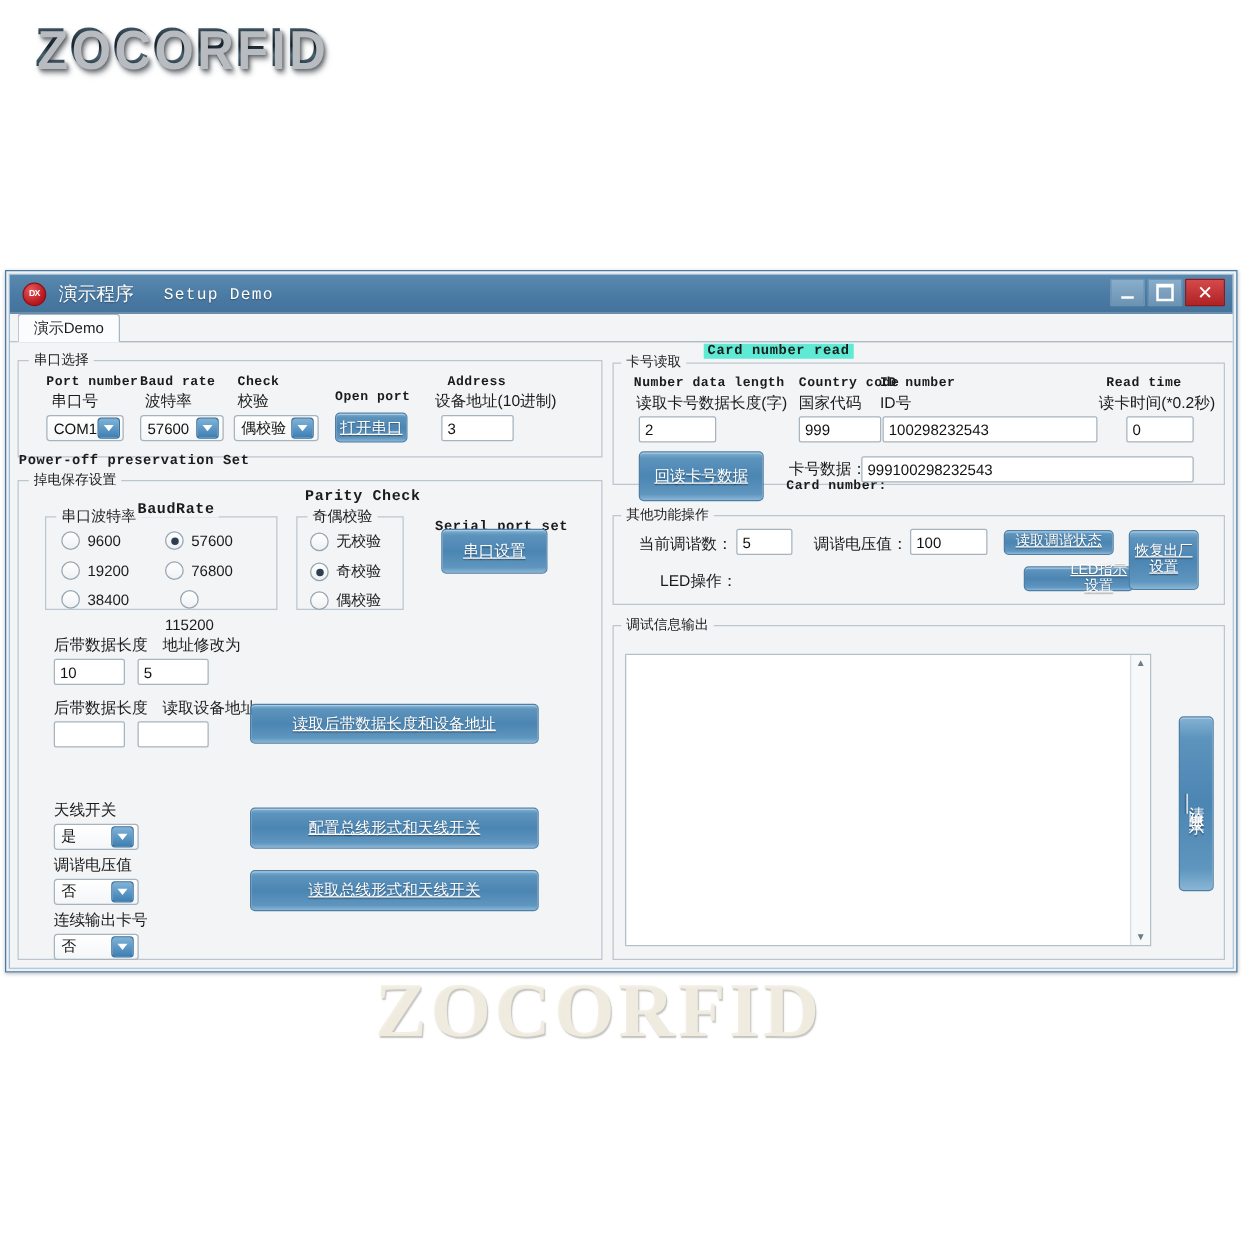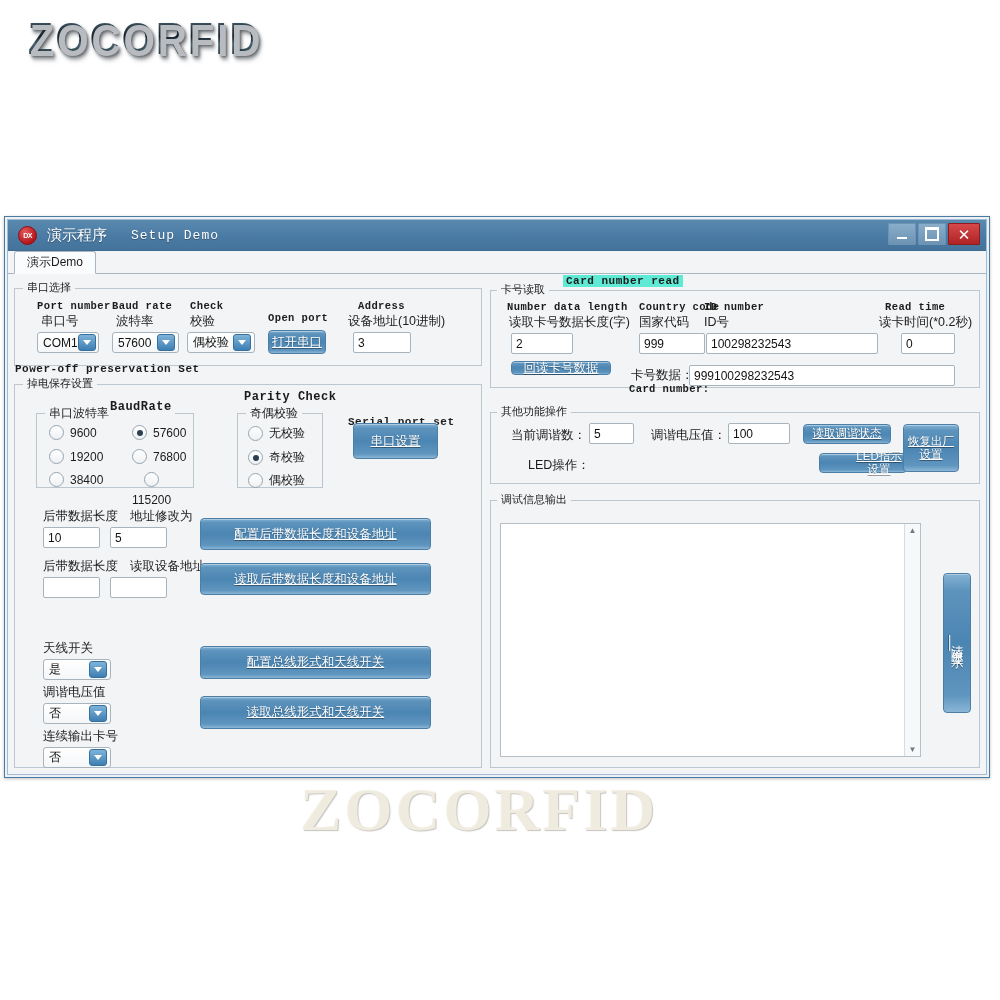--- a/index.html
+++ b/index.html
@@ -253,21 +253,21 @@
 
         <div style="position:absolute;left:343px;top:11px;" class="lab-en">Address</div>
         <div style="position:absolute;left:333px;top:24px;" class="lab-cn">设备地址(10进制)</div>
         <div class="tbox" style="position:absolute;left:338px;top:43px;width:58px;">3</div>
       </div>
 
       <div class="gbox" style="flex:1;margin-top:16px;position:relative;">
         <div class="glabel-en" style="top:-22px;left:0px;">Power-off preservation Set</div>
         <div class="glabel">掉电保存设置</div>
 
-        <div class="gbox" style="position:absolute;left:21px;top:28px;width:158px;height:75px;background:transparent;">
+        <div class="gbox" style="position:absolute;left:21px;top:28px;width:186px;height:75px;background:transparent;">
           <div class="glabel" style="font-size:12px;">串口波特率</div>
           <div class="glabel-en" style="top:-14px;left:70px;font-size:12px;background:#f2f4f6;padding:0 3px;">BaudRate</div>
 
           <div class="radio-row" style="position:absolute;left:12px;top:11px;">
             <span class="radio"></span>
             <span class="radio-lbl">9600</span>
           </div>
           <div class="radio-row" style="position:absolute;left:95px;top:11px;">
             <span class="radio on"></span>
             <span class="radio-lbl">57600</span>
@@ -308,21 +308,20 @@
           </div>
         </div>
 
         <div class="glabel-en" style="position:absolute;left:333px;top:31px;background:transparent;">Serial port set</div>
         <div class="btn" style="position:absolute;left:338px;top:38px;width:85px;height:36px;">串口设置</div>
 
         <div class="lab-cn" style="position:absolute;left:28px;top:123px;">后带数据长度</div>
         <div class="lab-cn" style="position:absolute;left:115px;top:123px;">地址修改为</div>
         <div class="tbox" style="position:absolute;left:28px;top:142px;width:57px;">10</div>
         <div class="tbox" style="position:absolute;left:95px;top:142px;width:57px;">5</div>
-        <div class="btn" style="position:absolute;left:185px;top:133px;width:231px;height:32px;">配置后带数据长度和设备地址</div>
 
         <div class="lab-cn" style="position:absolute;left:28px;top:173px;">后带数据长度</div>
         <div class="lab-cn" style="position:absolute;left:115px;top:173px;">读取设备地址</div>
         <div class="tbox" style="position:absolute;left:28px;top:192px;width:57px;"></div>
         <div class="tbox" style="position:absolute;left:95px;top:192px;width:57px;"></div>
         <div class="btn" style="position:absolute;left:185px;top:178px;width:231px;height:32px;">读取后带数据长度和设备地址</div>
 
         <div class="lab-cn" style="position:absolute;left:28px;top:255px;">天线开关</div>
         <div class="combo" style="position:absolute;left:28px;top:274px;width:68px;">
           <span>是</span>
@@ -361,21 +360,21 @@
         <div class="tbox" style="position:absolute;left:148px;top:42px;width:66px;">999</div>
 
         <div class="lab-en" style="position:absolute;left:213px;top:10px;">ID number</div>
         <div class="lab-cn" style="position:absolute;left:213px;top:23px;">ID号</div>
         <div class="tbox" style="position:absolute;left:215px;top:42px;width:172px;">100298232543</div>
 
         <div class="lab-en" style="position:absolute;left:394px;top:10px;">Read time</div>
         <div class="lab-cn" style="position:absolute;left:388px;top:23px;">读卡时间(*0.2秒)</div>
         <div class="tbox" style="position:absolute;left:410px;top:42px;width:54px;">0</div>
 
-        <div class="btn" style="position:absolute;left:20px;top:70px;width:100px;height:14px;">回读卡号数据</div>
+        <div class="btn" style="position:absolute;left:20px;top:70px;width:100px;height:40px;">回读卡号数据</div>
         <div class="lab-cn" style="position:absolute;left:140px;top:76px;">卡号数据：</div>
         <div class="lab-en" style="position:absolute;left:138px;top:92px;">Card number:</div>
         <div class="tbox" style="position:absolute;left:198px;top:74px;width:266px;">999100298232543</div>
       </div>
 
       <div class="gbox" style="flex:0 0 72px;margin-top:18px;position:relative;">
         <div class="glabel" style="left:6px;">其他功能操作</div>
 
         <div class="lab-cn" style="position:absolute;left:20px;top:14px;">当前调谐数：</div>
         <div class="tbox" style="position:absolute;left:98px;top:10px;width:45px;">5</div>

